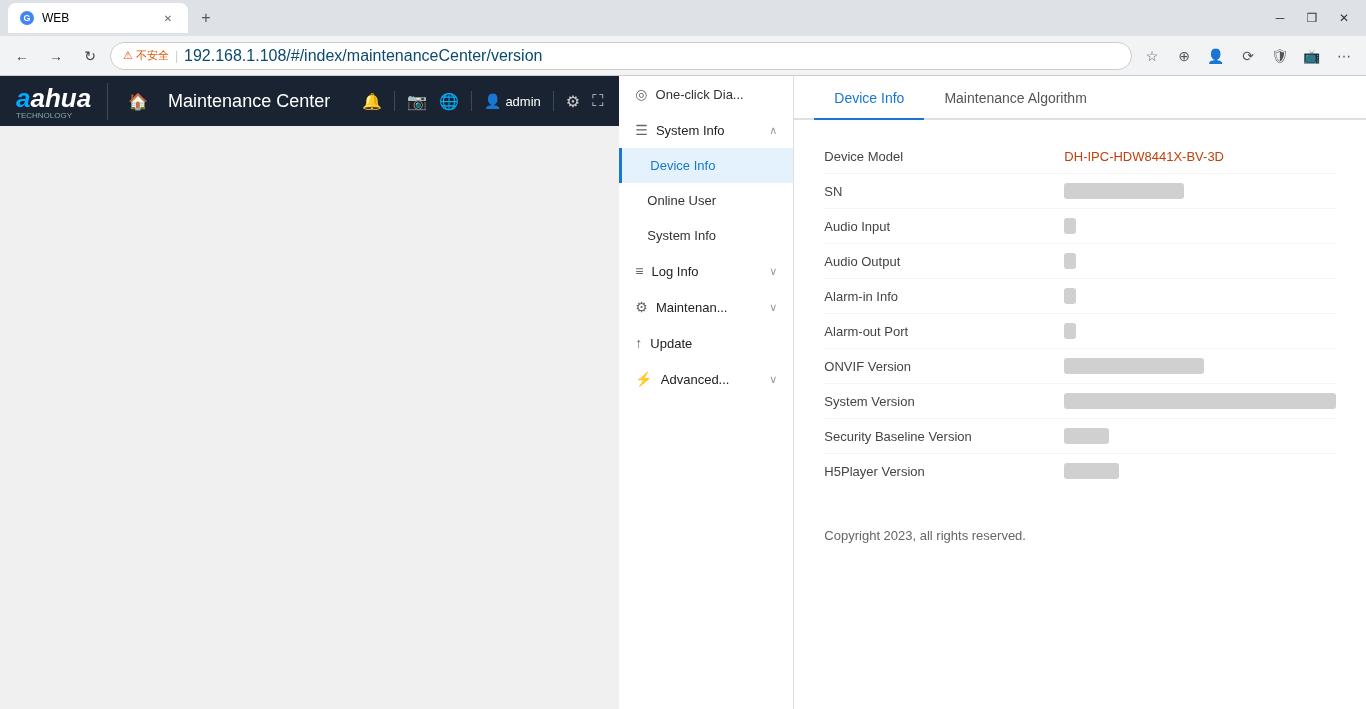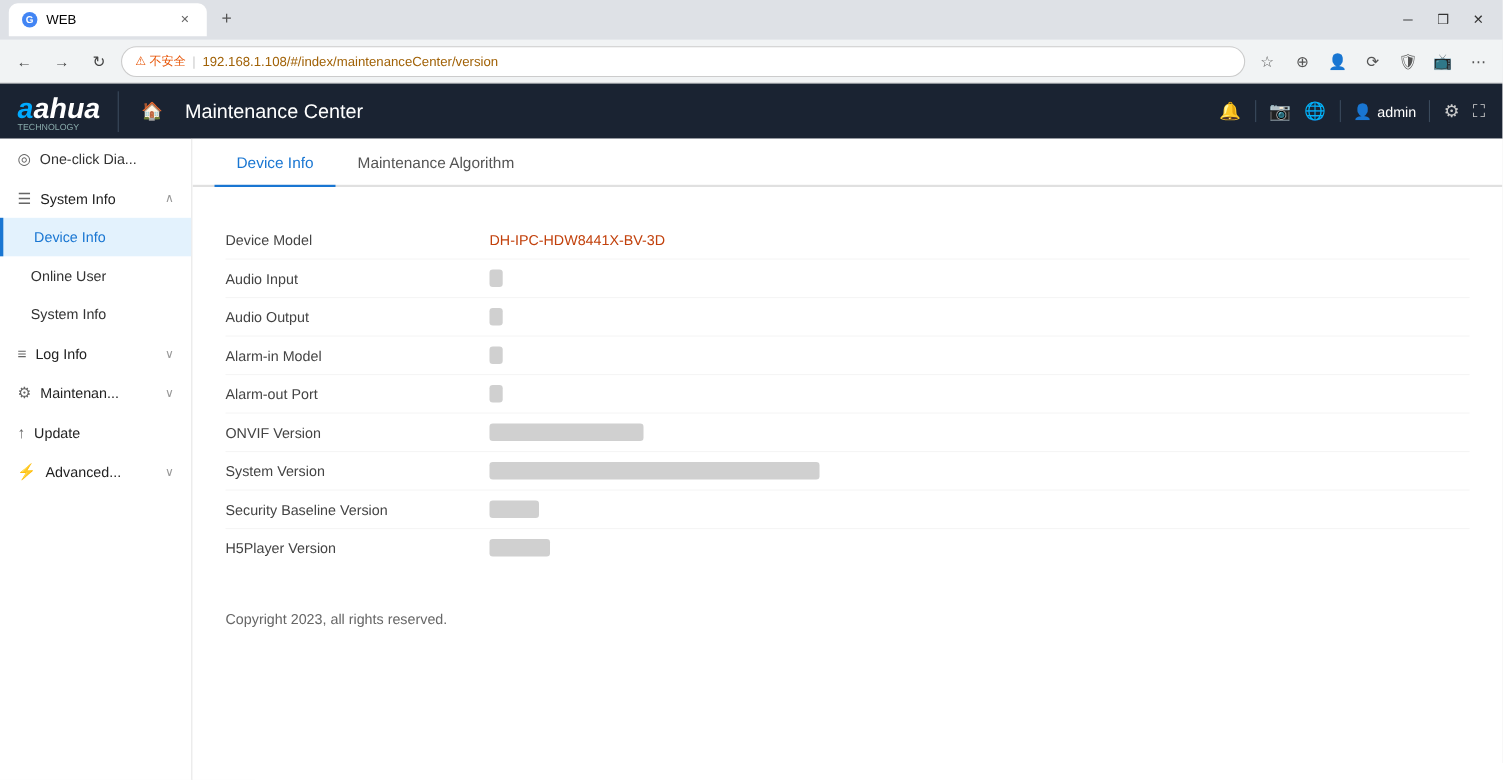--- a/index.html
+++ b/index.html
@@ -77,21 +77,21 @@
       border-radius: 20px;
       padding: 0 12px;
       height: 28px;
       font-size: 12px;
       gap: 6px;
     }
     .security-badge {
       display: flex; align-items: center; gap: 3px;
       color: #e65100; font-size: 11px;
     }
-    .address-text { color: #a16207; font-size: 12px; }
+    .address-text { color: #0c4a6e; font-size: 16px; }
     .toolbar-actions {
       display: flex; gap: 4px;
     }
     .toolbar-icon-btn {
       width: 28px; height: 28px;
       border-radius: 50%;
       display: flex; align-items: center; justify-content: center;
       font-size: 14px; color: #555;
       cursor: pointer;
     }
@@ -101,21 +101,21 @@
     .win-btn {
       width: 28px; height: 28px;
       display: flex; align-items: center; justify-content: center;
       font-size: 12px; color: #333;
       cursor: pointer;
     }
 
     
     .app-container {
       display: flex;
-      flex-direction: column;
+      flex-direction: row;
       height: calc(709px - 76px);
     }
 
     
     .top-nav {
       background: #1a2332;
       height: 50px;
       display: flex;
       align-items: center;
       padding: 0 16px;
@@ -228,21 +228,20 @@
     }
     .tab-item.active {
       color: #1976d2;
       border-bottom: 2px solid #1976d2;
       font-weight: 500;
     }
 
     
     .info-table {
       padding: 20px 30px;
-      margin-top: 12px;
     }
     .info-row {
       display: flex;
       align-items: center;
       padding: 9px 0;
       border-bottom: 1px solid #f5f5f5;
     }
     .info-row:last-child { border-bottom: none; }
     .info-label {
       width: 240px;
@@ -398,33 +397,37 @@
         </div>
       </div>
 
       <div class="info-table">
 
         <div class="info-row">
           <span class="info-label">Device Model</span>
           <span class="info-value">DH-IPC-HDW8441X-BV-3D</span>
         </div>
 
+        <div class="info-row">
+          <span class="info-label">SN</span>
+          <span class="info-value blurred-value" style="width:120px;height:16px;">&nbsp;</span>
+        </div>
 
         <div class="info-row">
           <span class="info-label">Audio Input</span>
           <span class="info-value blurred-value" style="width:12px;height:16px;">&nbsp;</span>
         </div>
 
         <div class="info-row">
           <span class="info-label">Audio Output</span>
           <span class="info-value blurred-value" style="width:12px;height:16px;">&nbsp;</span>
         </div>
 
         <div class="info-row">
-          <span class="info-label">Alarm-in Model</span>
+          <span class="info-label">Alarm-in Info</span>
           <span class="info-value blurred-value" style="width:12px;height:16px;">&nbsp;</span>
         </div>
 
         <div class="info-row">
           <span class="info-label">Alarm-out Port</span>
           <span class="info-value blurred-value" style="width:12px;height:16px;">&nbsp;</span>
         </div>
 
         <div class="info-row">
           <span class="info-label">ONVIF Version</span>

